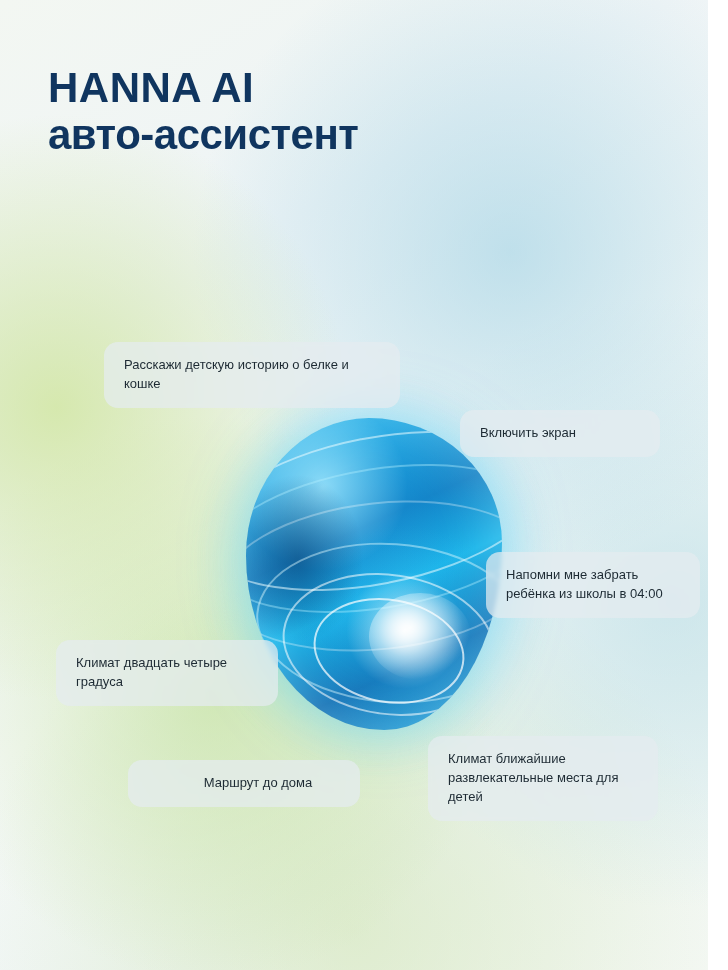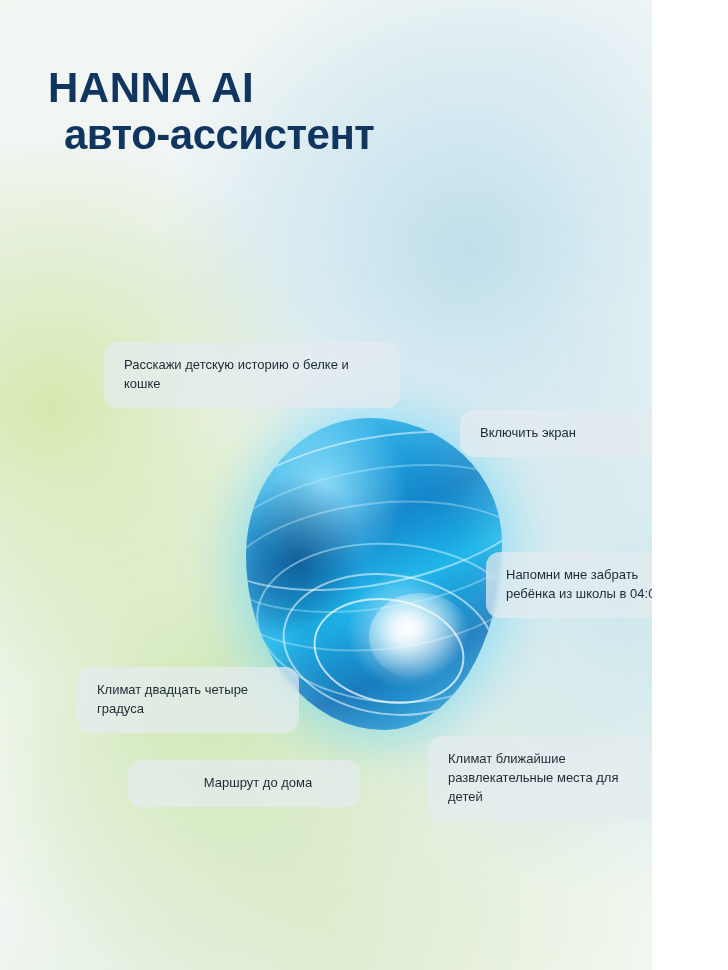--- a/index.html
+++ b/index.html
@@ -8,21 +8,21 @@
   }
   body {
     width: 728px;
     height: 970px;
     font-family: "Liberation Sans", sans-serif;
     overflow: hidden;
   }
 
   .poster {
     position: relative;
-    width: 652px;
+    width: 708px;
     height: 970px;
     overflow: hidden;
     background:
       radial-gradient(circle at 8% 42%, rgba(205,228,150,0.75) 0%, rgba(205,228,150,0.0) 34%),
       radial-gradient(circle at 30% 72%, rgba(196,226,160,0.70) 0%, rgba(196,226,160,0.0) 33%),
       radial-gradient(circle at 72% 26%, rgba(150,205,225,0.55) 0%, rgba(150,205,225,0.0) 36%),
       radial-gradient(circle at 95% 62%, rgba(168,214,226,0.48) 0%, rgba(168,214,226,0.0) 34%),
       radial-gradient(circle at 50% 96%, rgba(208,228,176,0.55) 0%, rgba(208,228,176,0.0) 38%),
       linear-gradient(150deg, #f3f7f2 0%, #eef4f6 28%, #f6f9f8 55%, #eef5f3 78%, #f4f8f4 100%);
   }
@@ -36,21 +36,21 @@
     font-size: 42px;
     line-height: 1.12;
     font-weight: bold;
     letter-spacing: -0.5px;
   }
   .headline .brand {
     display: block;
     letter-spacing: 0.5px;
   }
   .headline .l2 { display: block; }
-  .headline .l3 { display: block; margin-left: 16px; }
+  .headline .l3 { display: block; }
 
   
   .orb-wrap {
     position: absolute;
     left: 246px;
     top: 418px;
     width: 256px;
     height: 312px;
   }
   .orb-glow {
@@ -115,21 +115,21 @@
     font-size: 13px;
     line-height: 1.45;
     padding: 14px 20px;
     box-sizing: border-box;
     backdrop-filter: blur(2px);
   }
   .chip.c-story   { left: 104px; top: 342px; width: 296px; }
   .chip.c-screen  { left: 460px; top: 410px; width: 200px; }
   .chip.c-music   { left: 38px;  top: 496px; width: 232px; }
   .chip.c-remind  { left: 486px; top: 552px; width: 214px; }
-  .chip.c-climate { left: 77px;  top: 640px; width: 222px; margin-top: 27px; }
+  .chip.c-climate { left: 56px;  top: 640px; width: 222px; }
   .chip.c-route   { left: 128px; top: 760px; width: 232px; text-align: center; padding-left: 48px; }
   .chip.c-places  { left: 428px; top: 736px; width: 230px; }
 </style>
 </head>
 <body>
 
 <div class="poster">
 
   <div class="headline">
     <span class="brand">HANNA AI</span>

